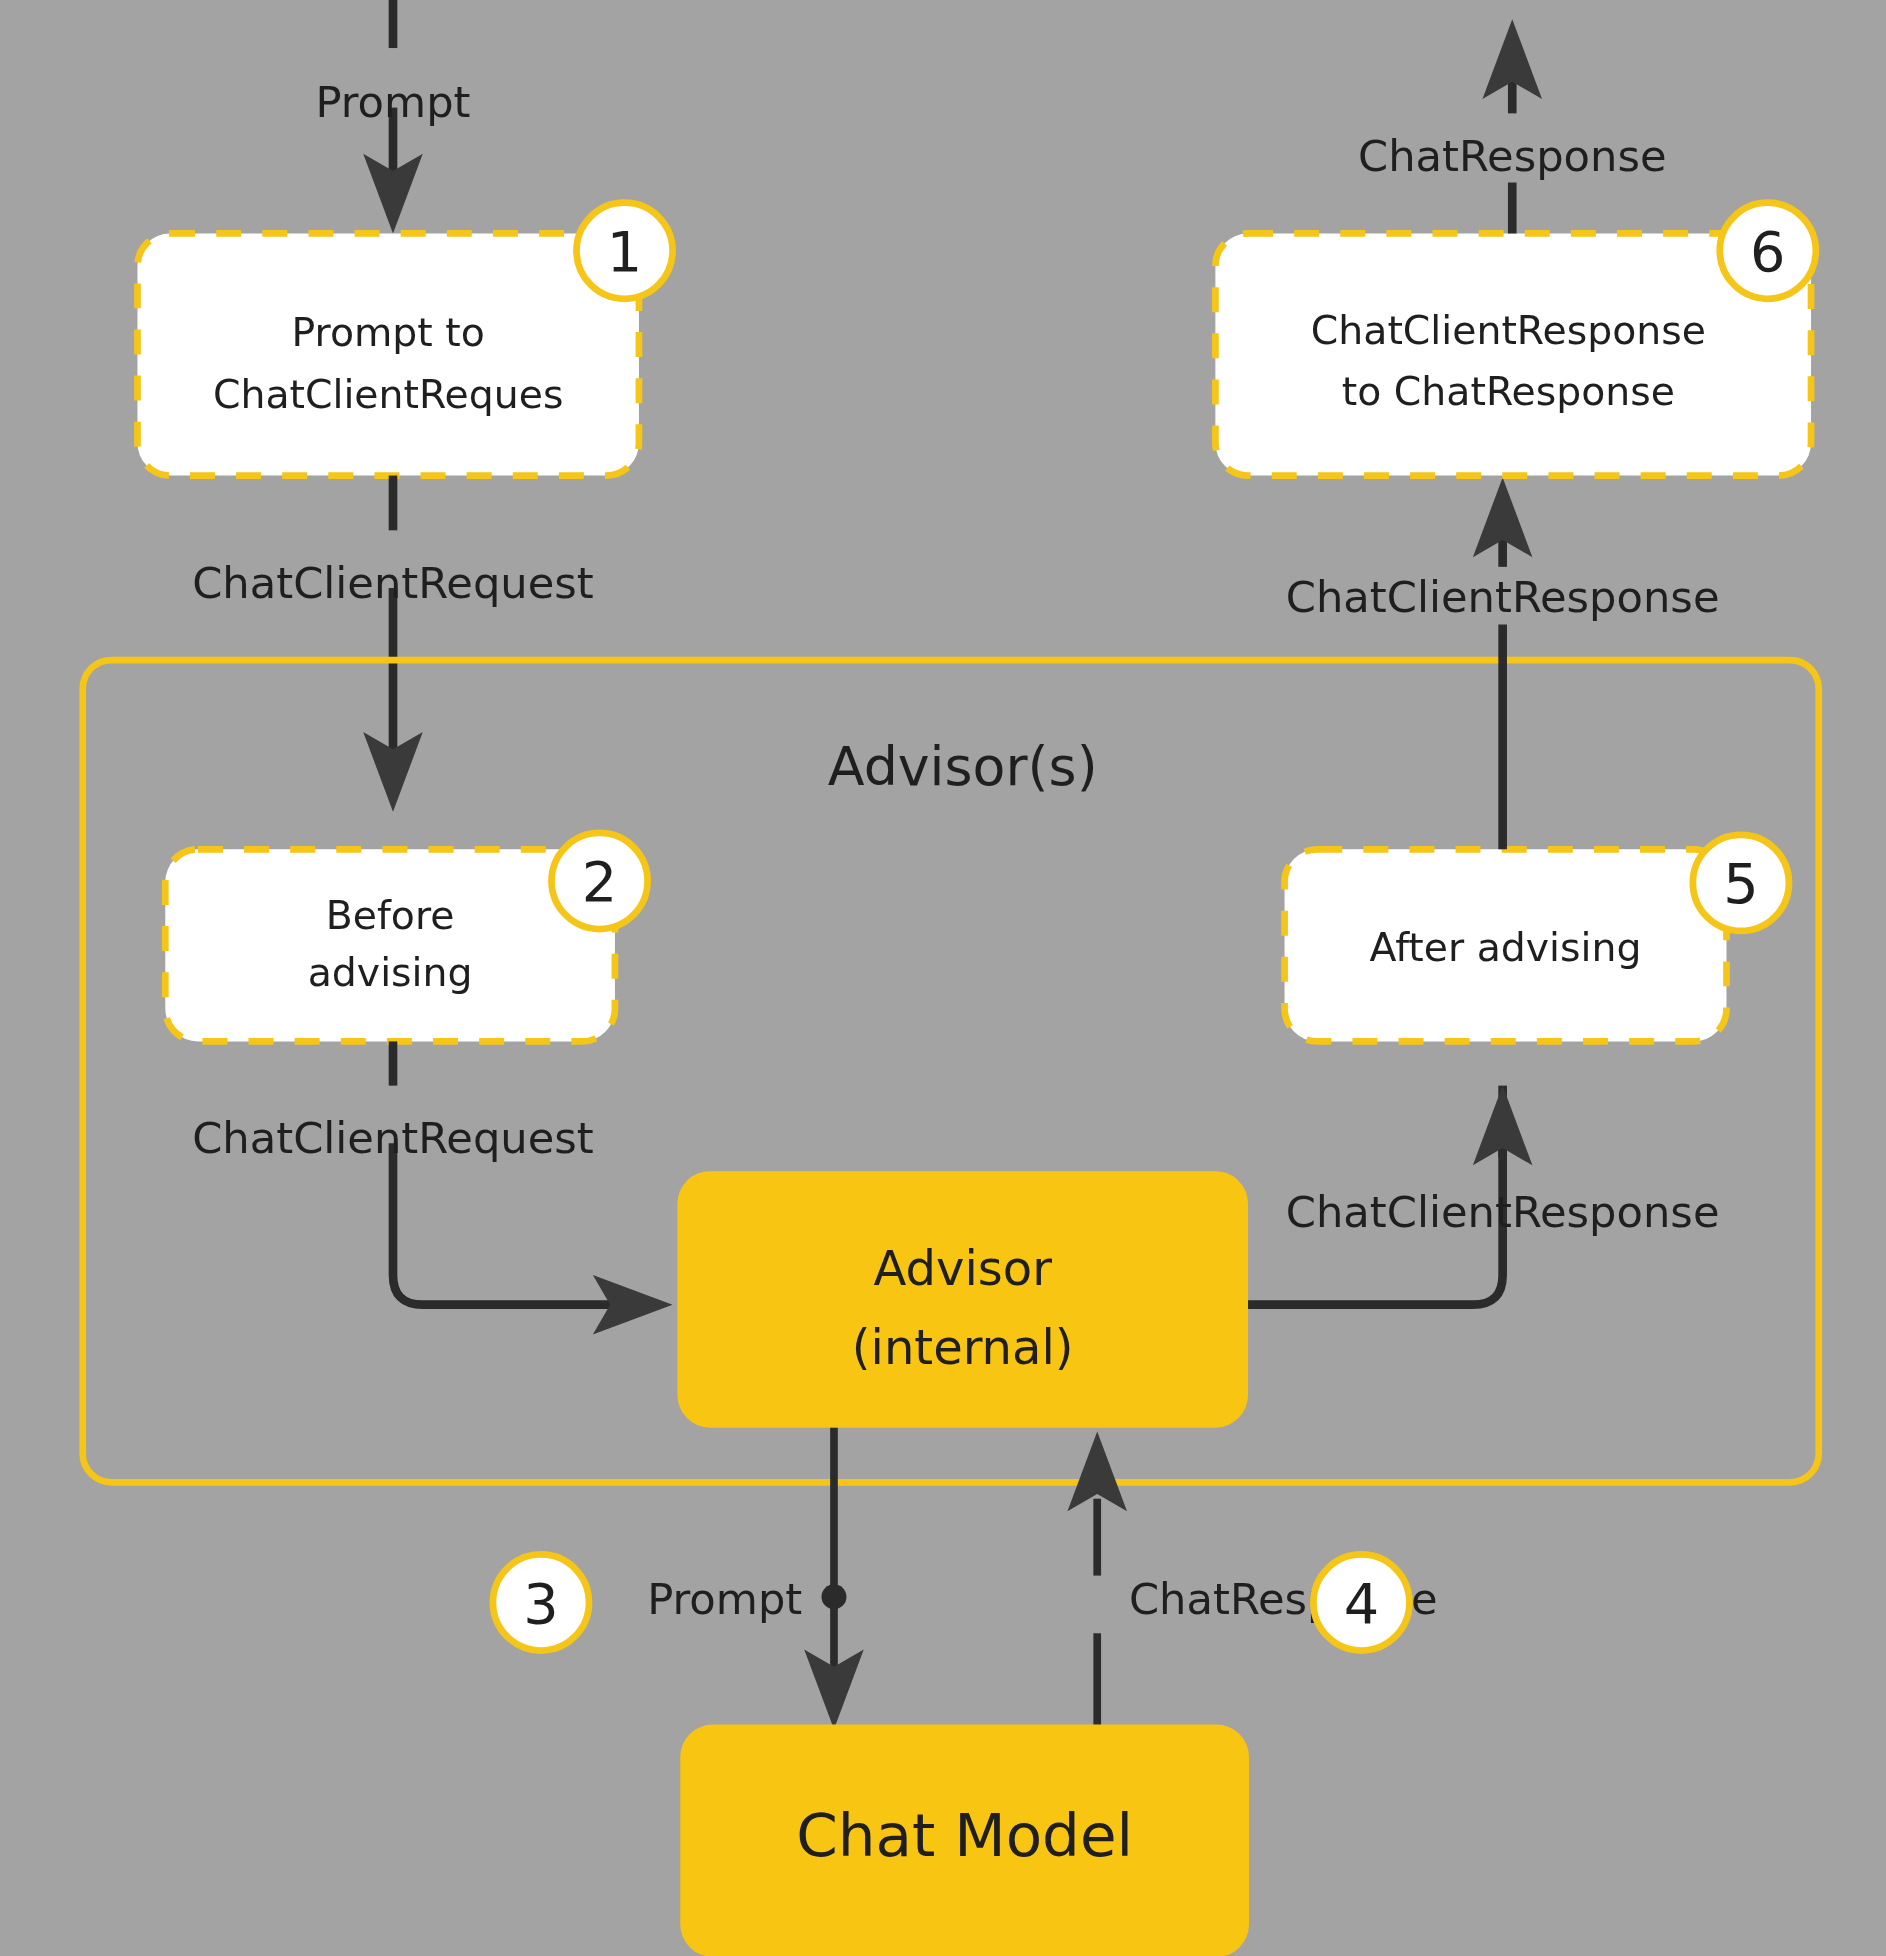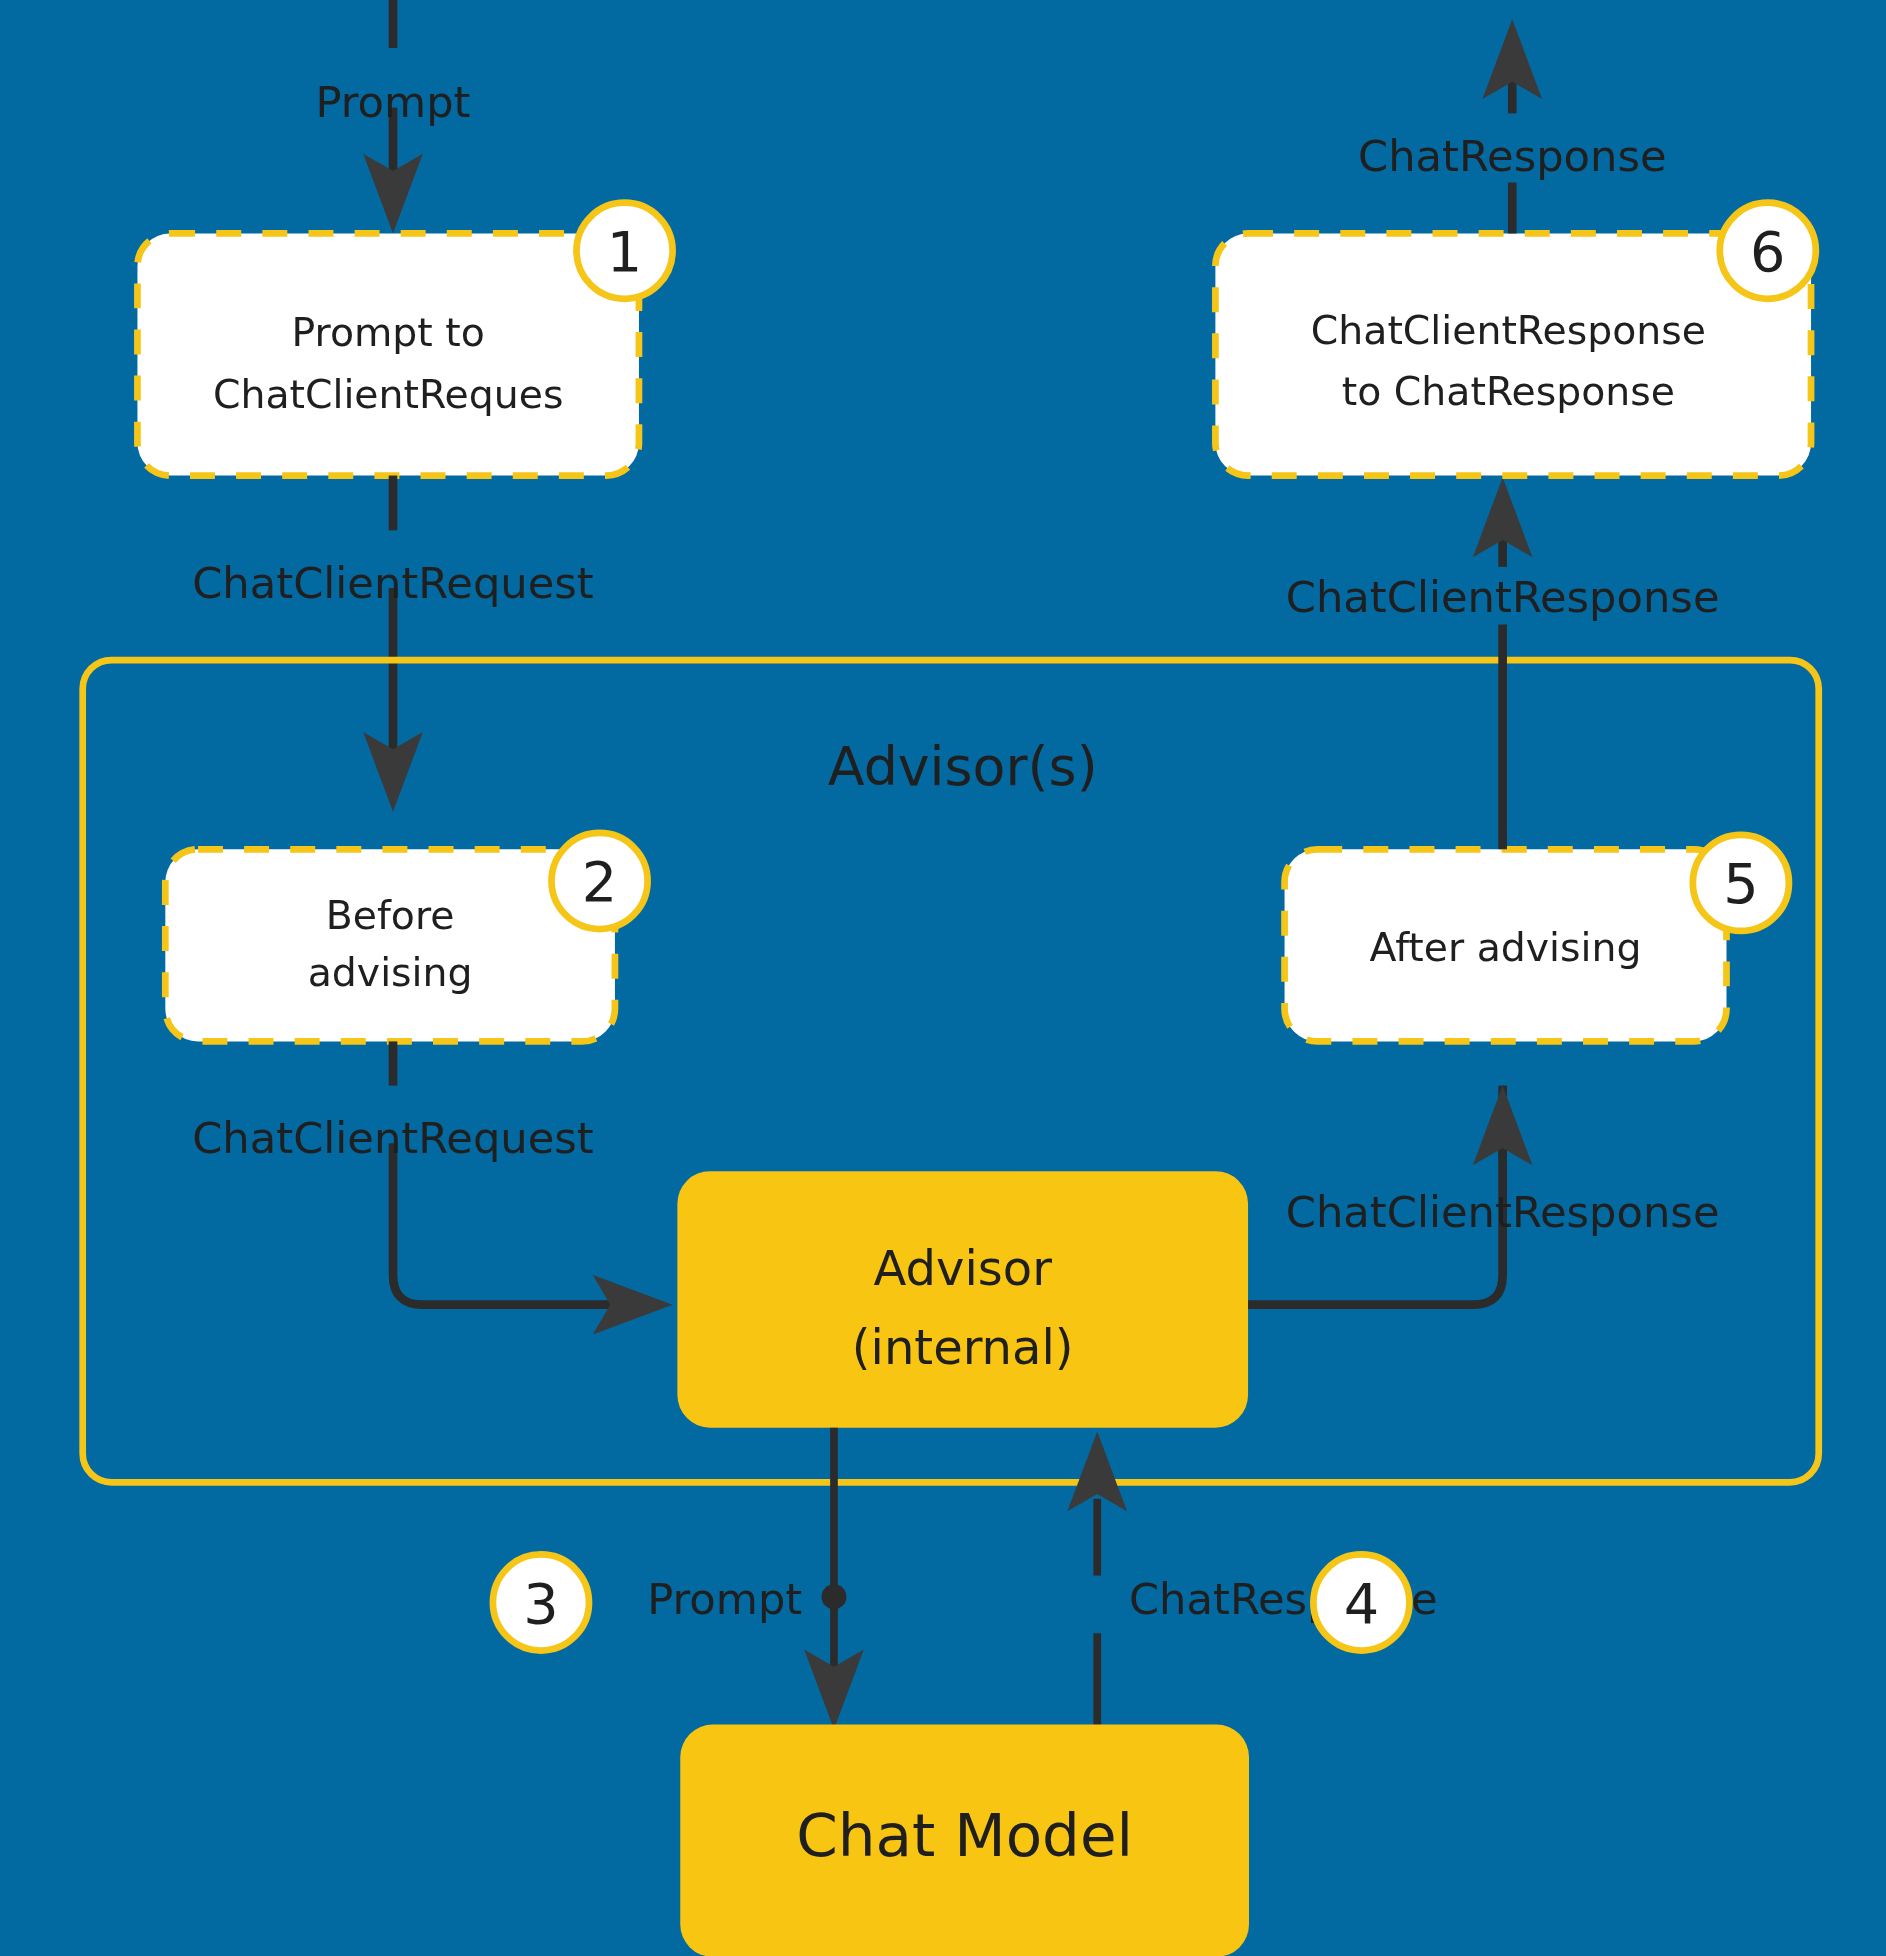--- a/index.html
+++ b/index.html
@@ -4,21 +4,21 @@
 <style>
   html, body {
     margin: 0;
     padding: 0;
     background: #ffffff;
   }
   #diagram-root {
     position: relative;
     width: 1887px;
     height: 1957px;
-    background: #0369a1;
+    background: #a3a3a3;
     font-family: "DejaVu Sans", sans-serif;
     overflow: hidden;
   }
   svg.canvas {
     position: absolute;
     top: 0; left: 0;
     width: 1887px;
     height: 1957px;
   }
   text {

